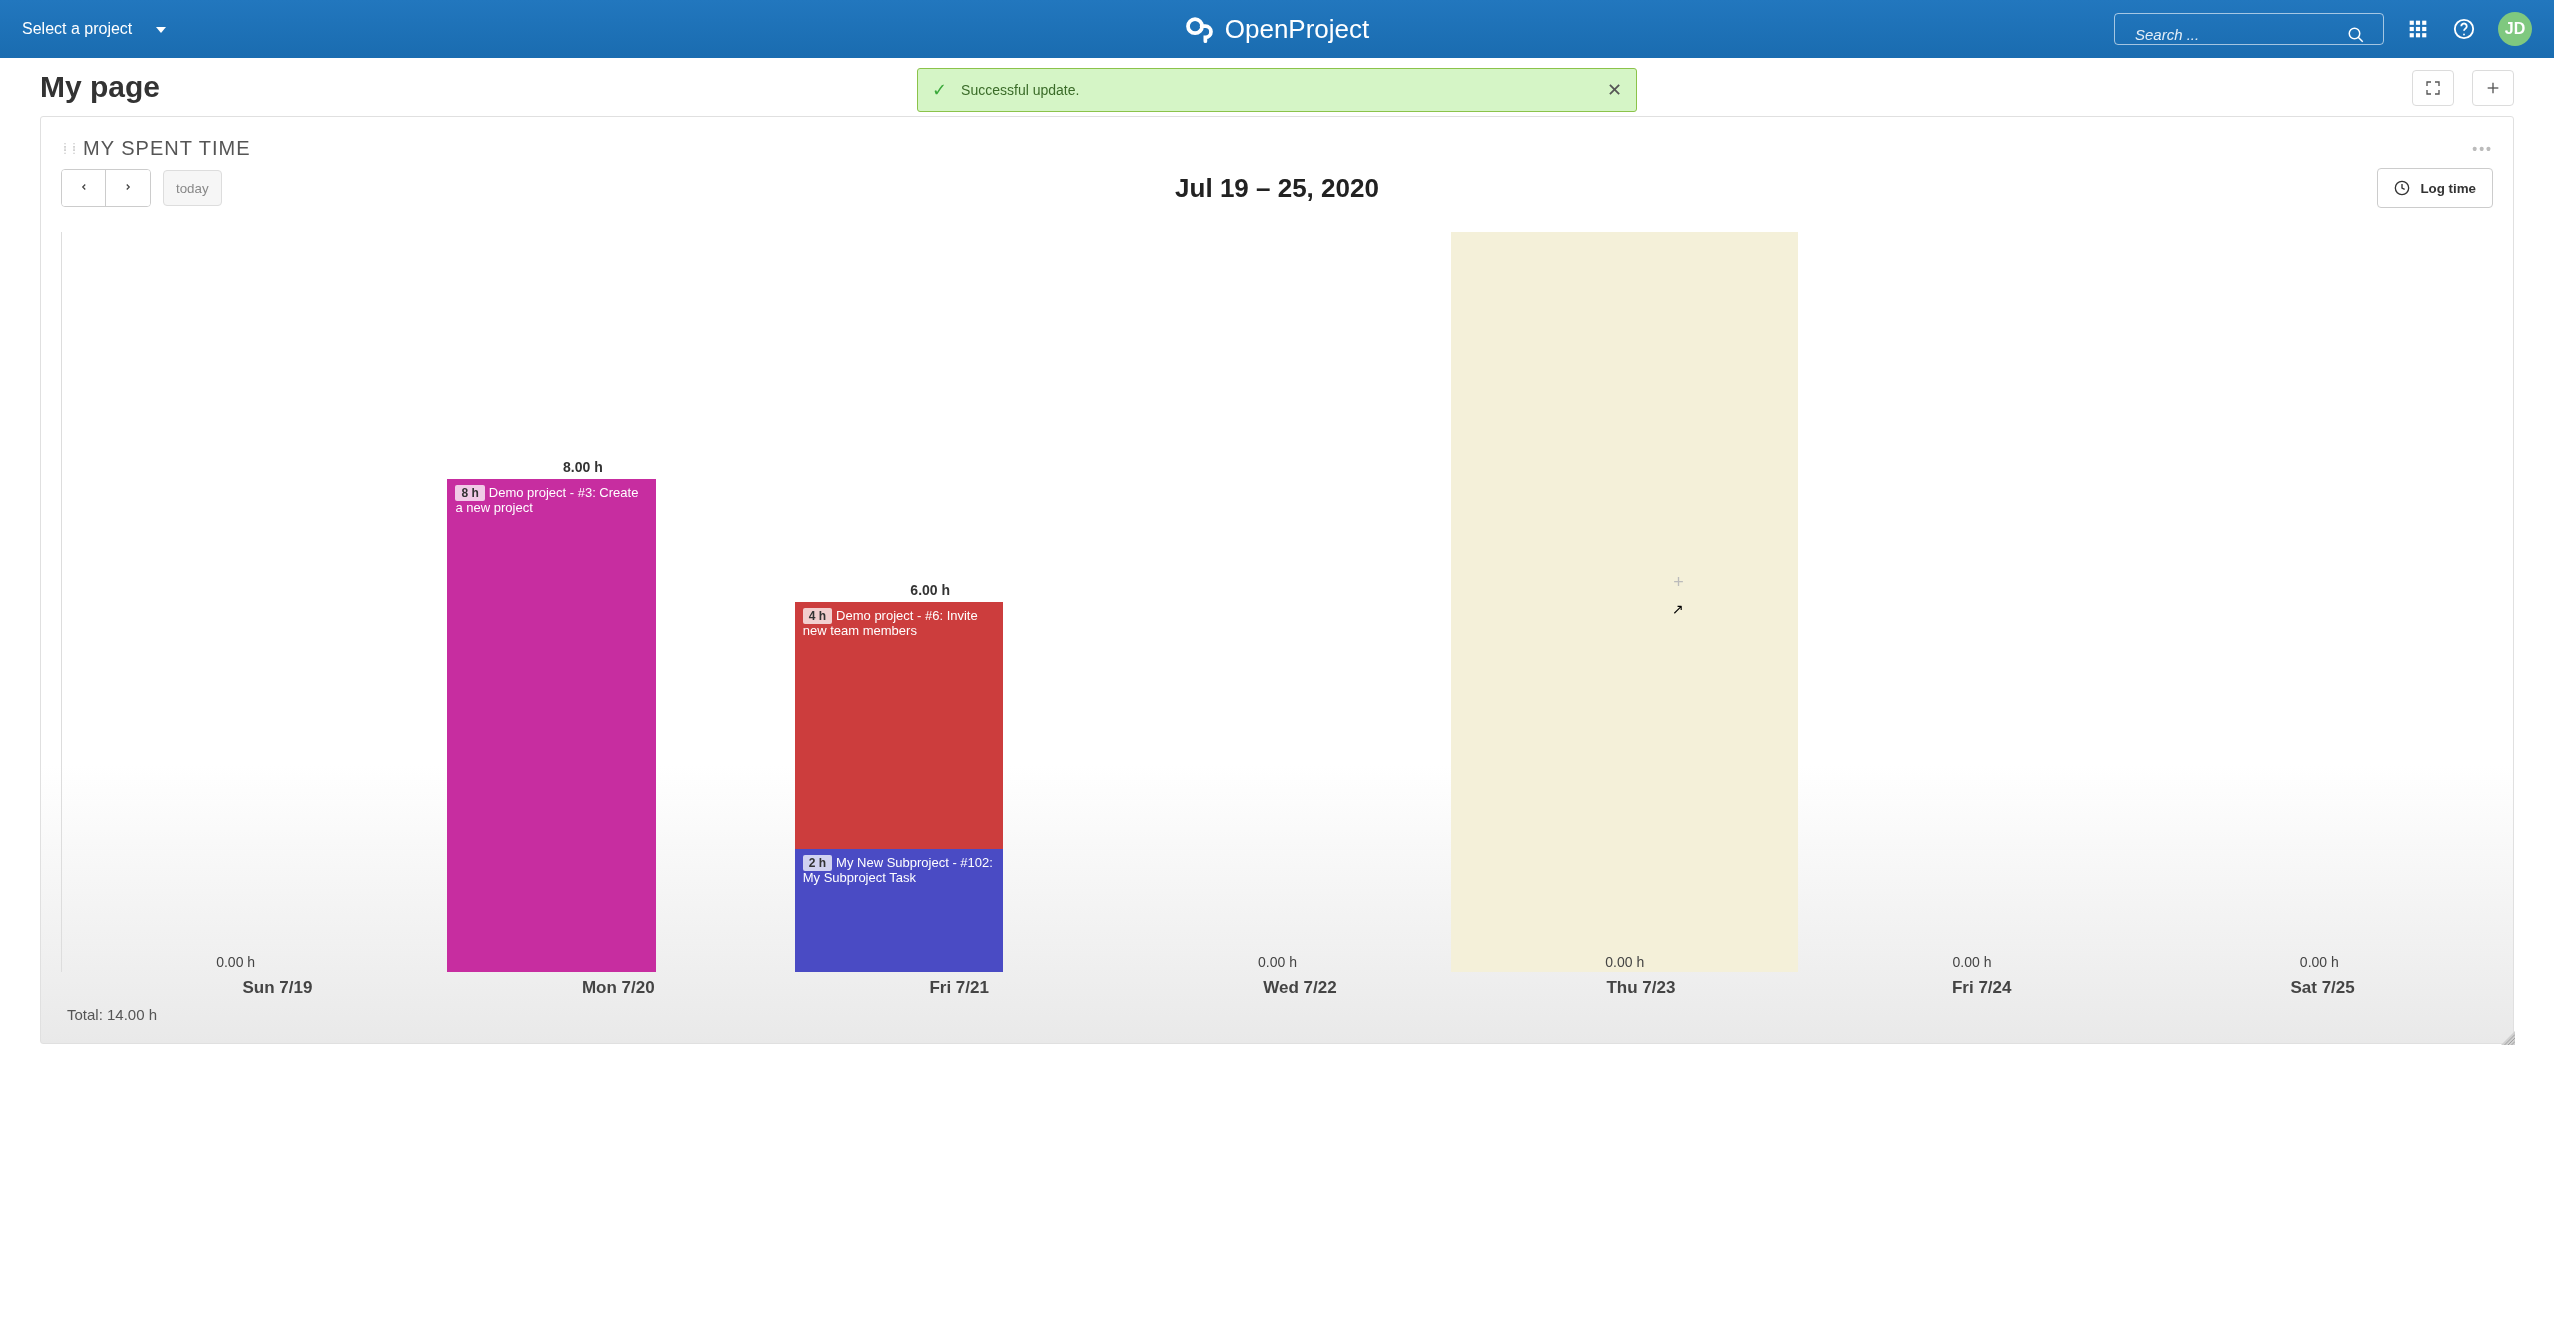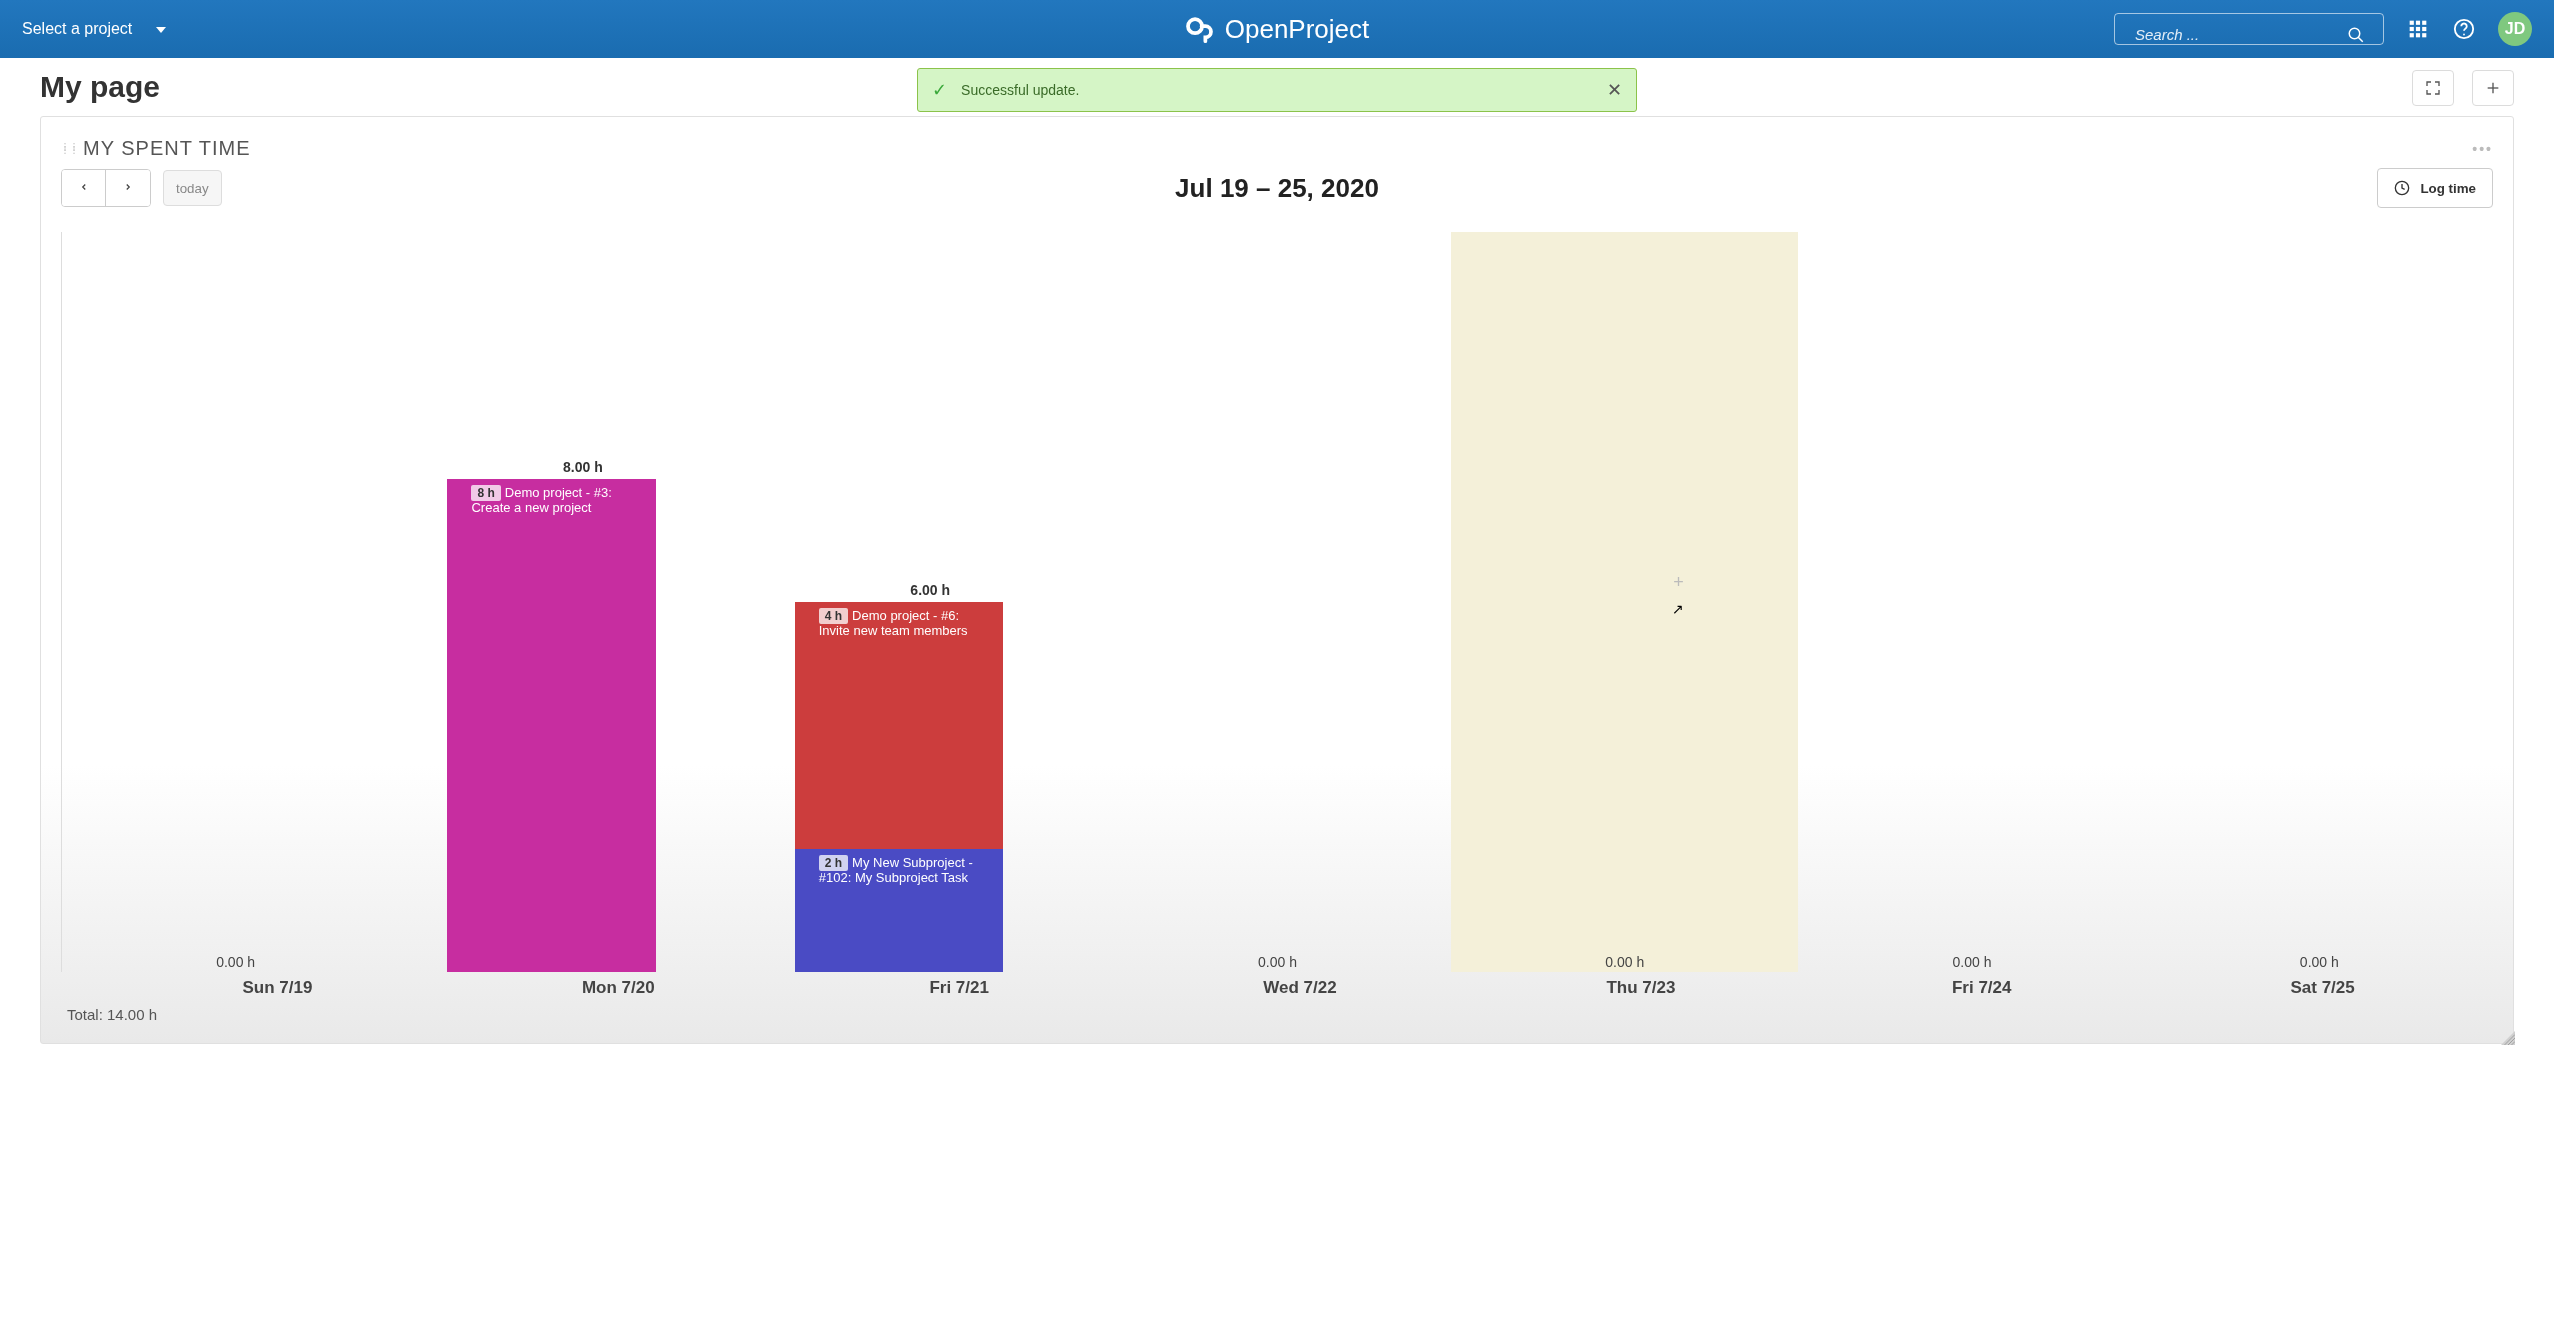--- a/index.html
+++ b/index.html
@@ -178,21 +178,21 @@
     font-size:14px; color:#000;
   }
 
   .bar {
     position:absolute;
     left: 11%; width: 60%;
     bottom:0;
     color:#fff; font-size:13px;
     overflow:hidden;
   }
-  .bar .seg-label { font-weight:400; padding:6px 24px; display:block; }
+  .bar .seg-label { font-weight:400; padding:6px 8px; display:block; }
   .bar .seg-h {
     background: rgba(255,255,255,0.75);
     color: var(--text-dark);
     padding: 1px 6px; border-radius:2px;
     font-weight:700; font-size:12px;
     margin-right:4px;
   }
   .segment { position:relative; }
   .bar-total-label {
     position:absolute; left:50%; transform:translateX(-50%);

